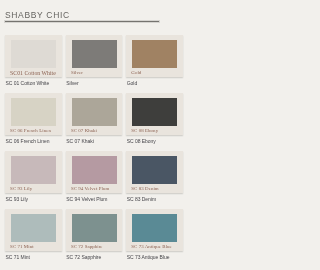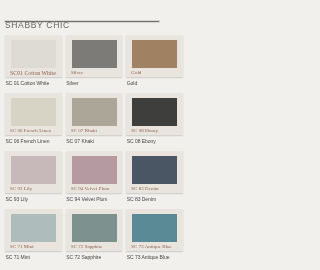--- a/index.html
+++ b/index.html
@@ -9,21 +9,21 @@
   }
   body {
     background: #f2f0ec;
     font-family: "Liberation Sans", sans-serif;
     -webkit-font-smoothing: antialiased;
   }
   .page { position: relative; width: 188px; height: 270px; transform: translateZ(0); }
 
   .title {
     position: absolute;
-    left: 4.9px; top: 20px;
+    left: 4.9px; top: 10px;
     font-size: 8.5px;
     letter-spacing: 0.68px;
     color: #666460;
     filter: blur(0.13px);
     font-family: "Liberation Sans", sans-serif;
   }
   .rule {
     position: absolute;
     left: 4.9px; top: 21px;
     width: 154.2px; height: 1px;

